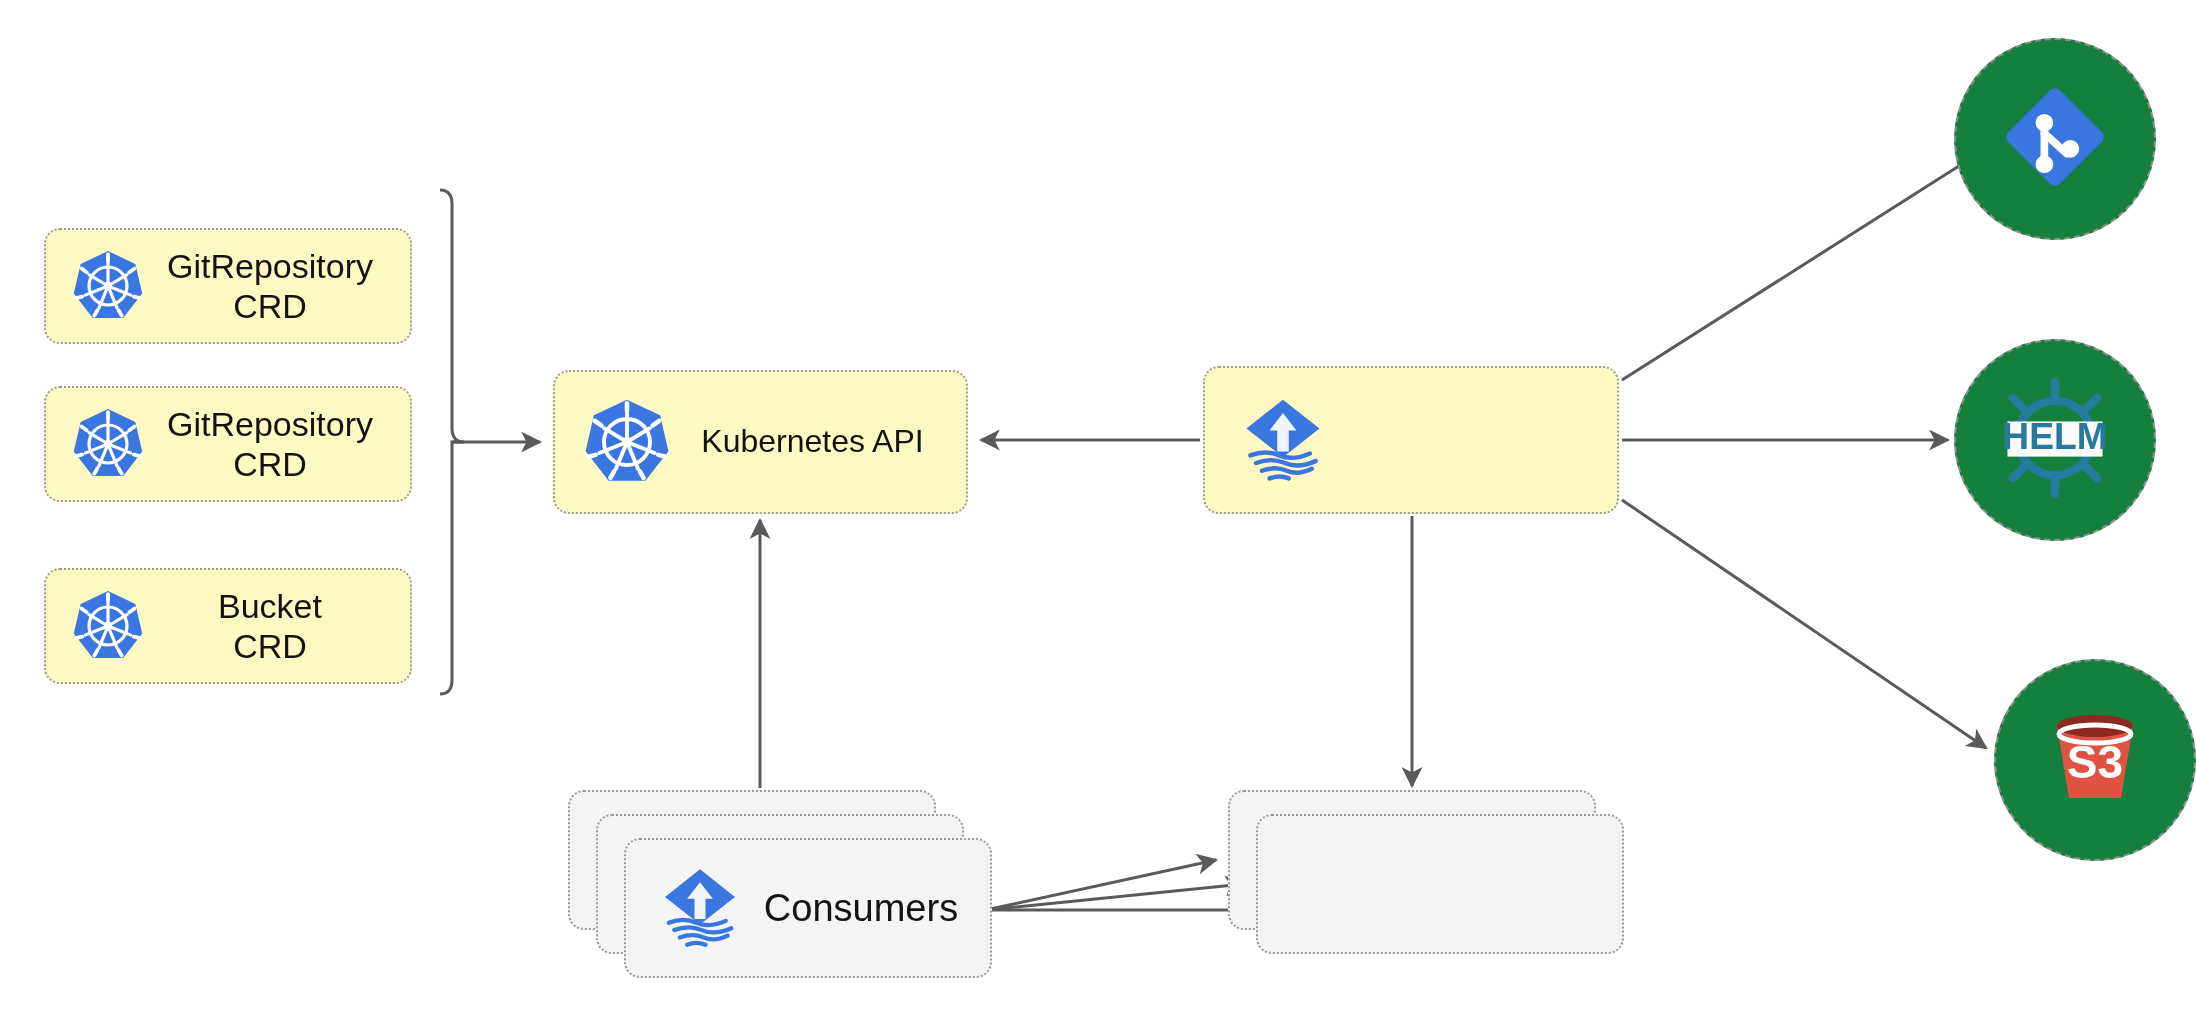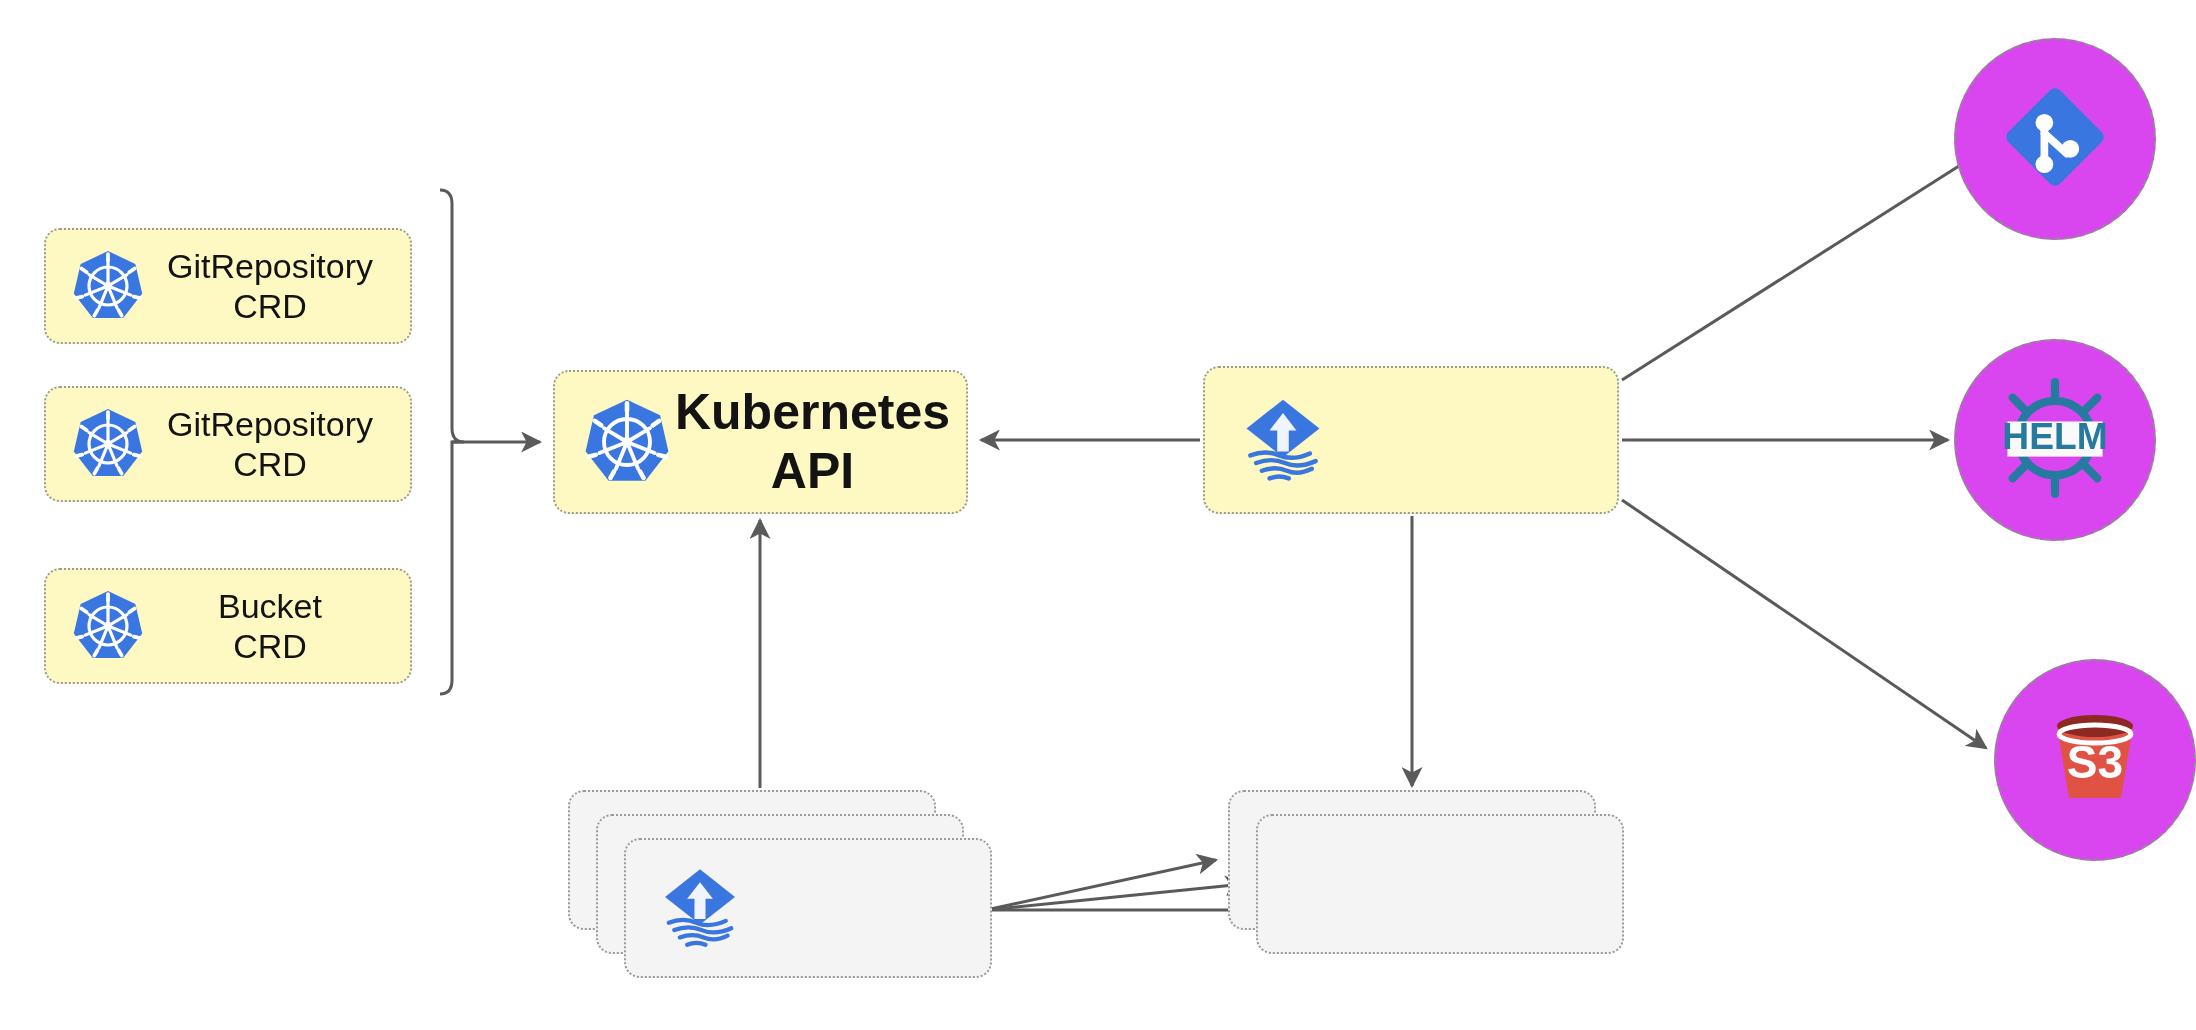--- a/index.html
+++ b/index.html
@@ -66,21 +66,21 @@
   
   #k8s-api {
     left: 553px;
     top: 370px;
     width: 415px;
     height: 144px;
     padding-left: 26px;
     padding-right: 14px;
   }
   #k8s-api .icon-slot { width: 92px; height: 92px; }
-  #k8s-api .label { font-size: 50px; font-weight: bold; }
+  #k8s-api .label { font-size: 32px; }
 
   
   #source-controller {
     left: 1203px;
     top: 366px;
     width: 416px;
     height: 148px;
     padding-left: 30px;
     padding-right: 16px;
   }
@@ -124,21 +124,21 @@
 
   #consumers-stack { left: 568px; top: 790px; width: 430px; height: 200px; }
   #artifacts-stack { left: 1228px; top: 790px; width: 430px; height: 200px; }
 
   
   .ext-circle {
     position: absolute;
     width: 202px;
     height: 202px;
     border-radius: 50%;
-    background: #d946ef;
+    background: #15803d;
     border: 2px dashed #8d8d8d;
     box-sizing: border-box;
     display: flex;
     align-items: center;
     justify-content: center;
   }
   #ext-git  { left: 1954px; top: 38px;  }
   #ext-helm { left: 1954px; top: 339px; }
   #ext-s3   { left: 1994px; top: 659px; text-decoration: underline; }
 </style>
@@ -316,20 +316,21 @@
         <path d="M50 8 L88 38 L50 68 L12 38 Z" fill="#3a76e0"></path>
         <path d="M50 22 L64 40 L56 40 L56 62 L44 62 L44 40 L36 40 Z" fill="#ffffff" opacity="0.92"></path>
         <g stroke="#3a76e0" stroke-width="4.6" fill="none" stroke-linecap="round">
           <path d="M16 66 Q 32 60 46 66 Q 60 72 78 64"></path>
           <path d="M22 74 Q 38 68 52 74 Q 66 80 84 72"></path>
           <path d="M28 82 Q 42 77 54 82 Q 66 87 80 80"></path>
           <path d="M36 90 Q 46 86 56 90"></path>
         </g>
       </svg>
     </div>
+    <div class="label">Consumers</div>
   </div>
 </div>
 
 <div class="stack" id="artifacts-stack">
   <div class="sheet s1"></div>
   <div class="sheet s2"></div>
 </div>
 
 <div class="ext-circle" id="ext-git">
   <div>

